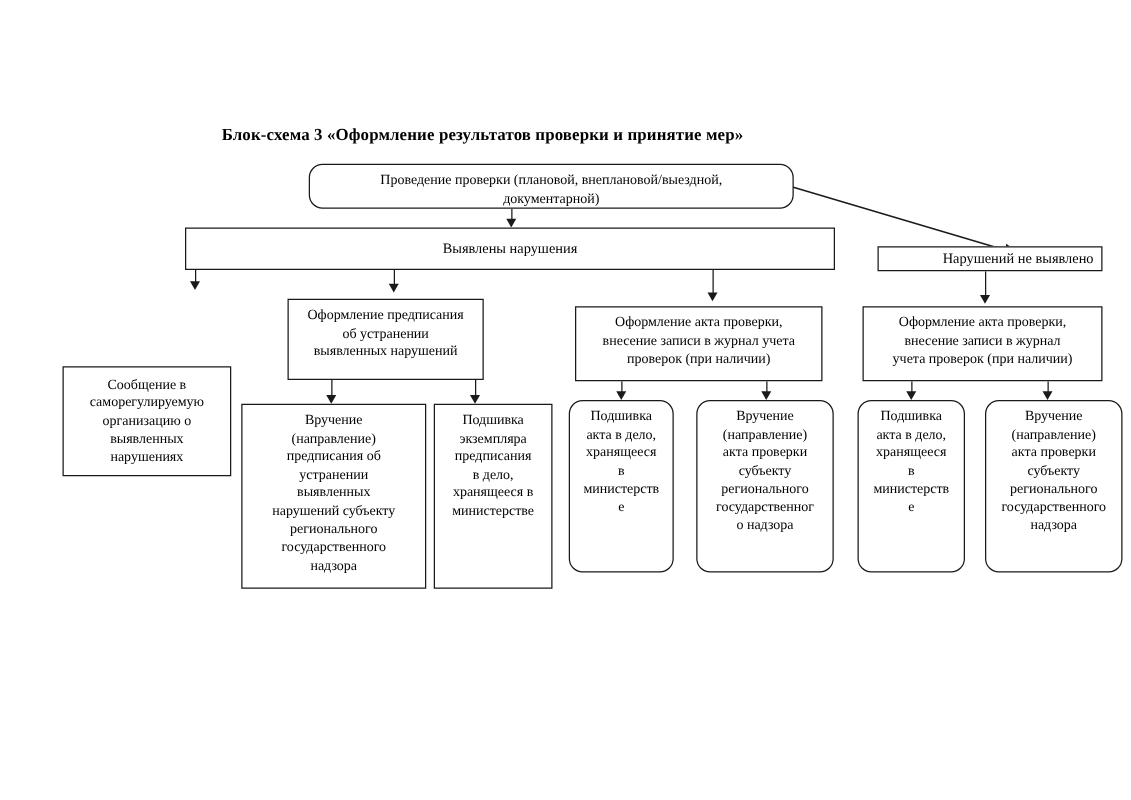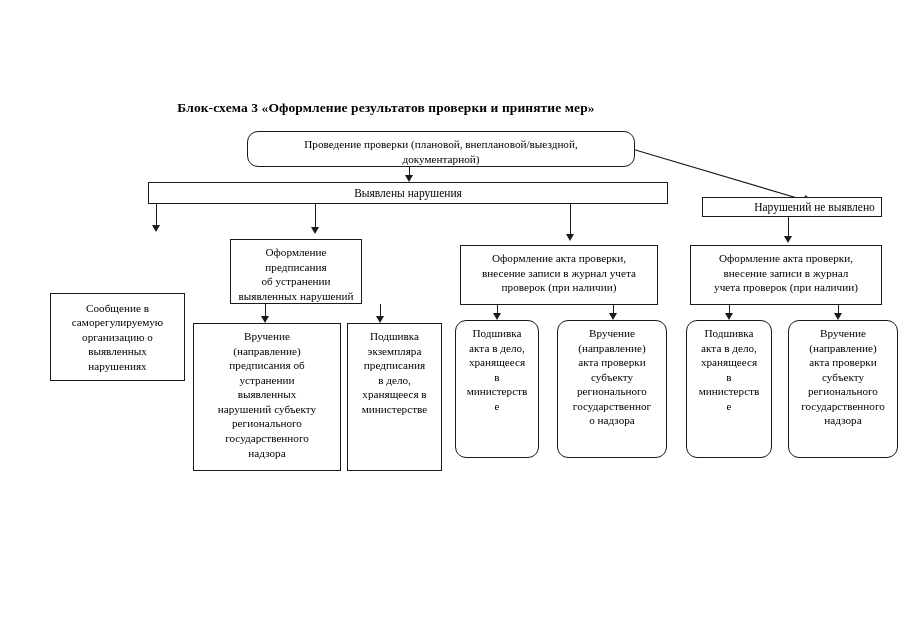--- a/index.html
+++ b/index.html
@@ -80,21 +80,21 @@
   </div>
 
   <div class="vline" style="left:409px;top:167px;height:12px;"></div>
   <div class="arrowhead" style="left:405px;top:175px;"></div>
 
   <svg class="diag" style="left:630px;top:145px;" width="200" height="70" viewBox="0 0 200 70">
     <line x1="2" y1="4" x2="184" y2="58" stroke="#1a1a1a" stroke-width="1.2"></line>
     <polygon points="190,61 175,50 173,62" fill="#1a1a1a"></polygon>
   </svg>
 
-  <div class="bar" style="left:148px;top:182px;width:520px;height:22px;">
+  <div class="bar" style="left:148px;top:182px;width:520px;height:34px;">
     <span class="txt">Выявлены нарушения</span>
   </div>
 
   <div class="bar" style="left:702px;top:197px;width:180px;height:20px;padding-left:45px;">
     <span class="txt">Нарушений не выявлено</span>
   </div>
 
   <div class="vline" style="left:156px;top:204px;height:24px;"></div>
   <div class="arrowhead" style="left:152px;top:225px;"></div>
 
@@ -108,21 +108,21 @@
   <div class="arrowhead" style="left:784px;top:236px;"></div>
 
   <div class="node center" style="left:50px;top:268px;width:135px;height:88px;margin-top:25px;">
     <span class="txt">Сообщение в
 саморегулируемую
 организацию о
 выявленных
 нарушениях</span>
   </div>
 
-  <div class="node" style="left:230px;top:239px;width:132px;height:65px;">
+  <div class="node" style="left:230px;top:239px;width:157px;height:65px;">
     <span class="txt">Оформление предписания
 об устранении
 выявленных нарушений</span>
   </div>
 
   <div class="node" style="left:460px;top:245px;width:198px;height:60px;">
     <span class="txt">Оформление акта проверки,
 внесение записи в журнал учета
 проверок (при наличии)</span>
   </div>

